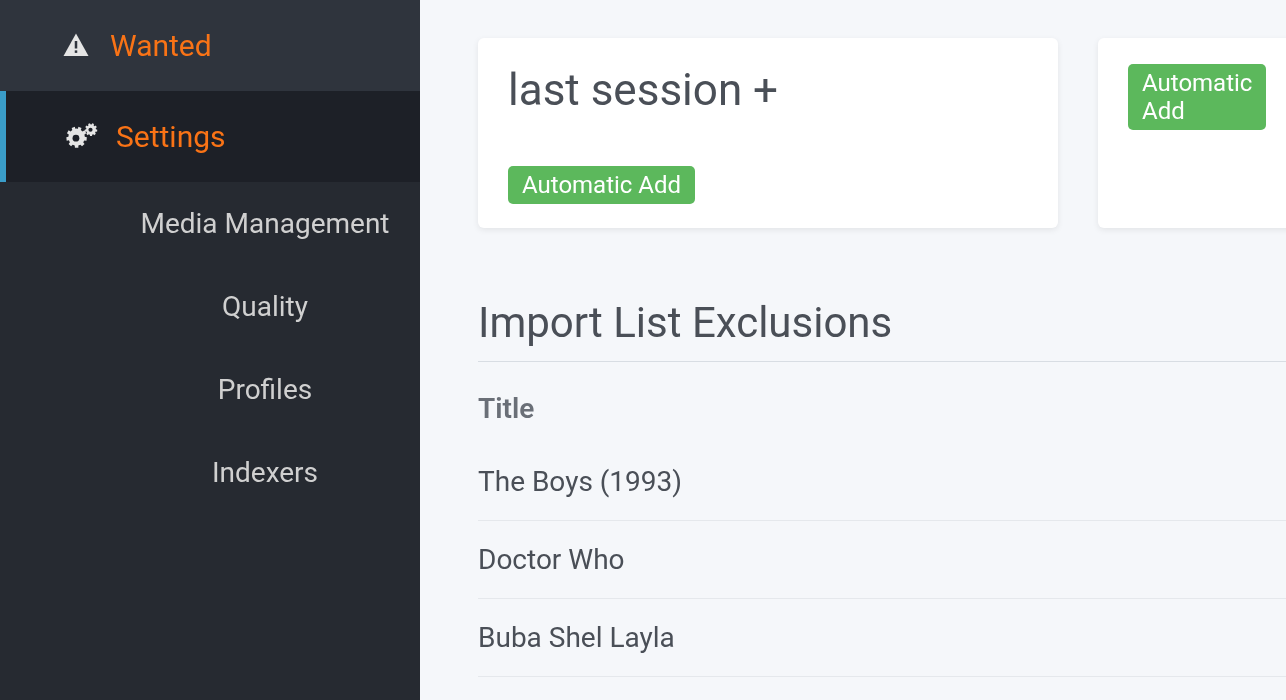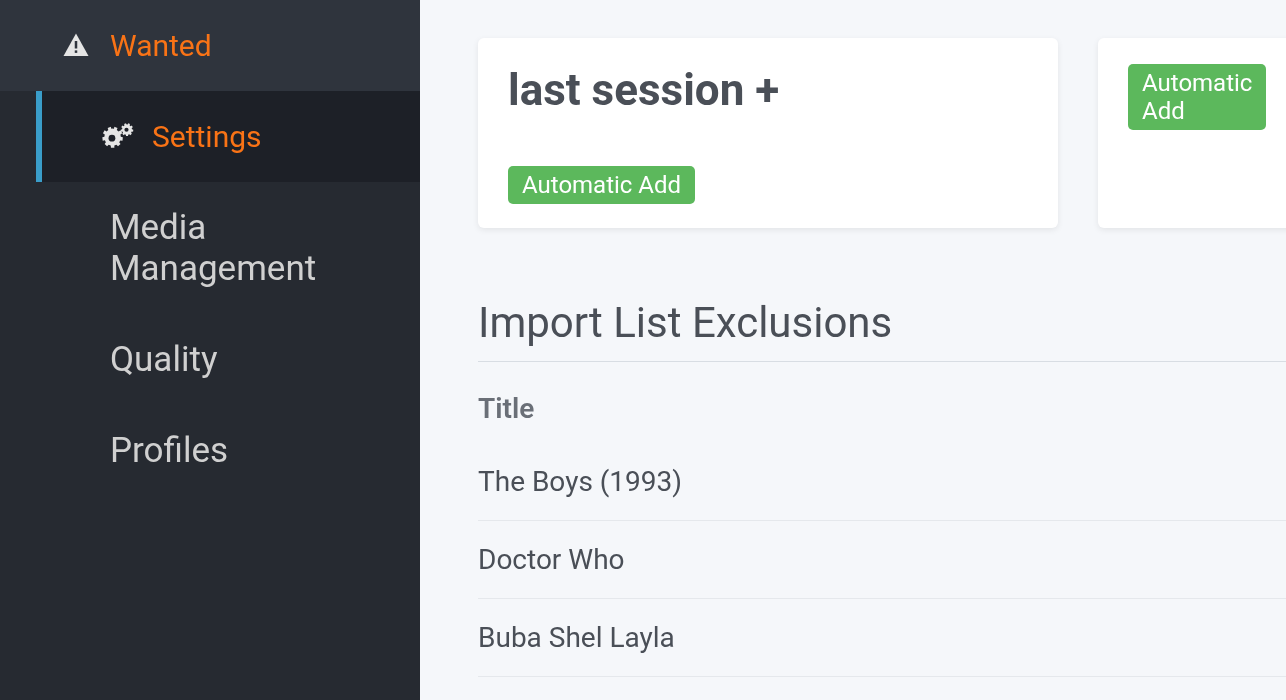--- a/index.html
+++ b/index.html
@@ -29,34 +29,34 @@
       font-size: 30px;
       cursor: pointer;
       position: relative;
     }
     .sidebar-item.top-level {
       background: #2f343d;
     }
     .sidebar-item.settings-item {
       background: #1d2027;
       border-left: 6px solid #3a9dc9;
-      margin-left: 36px;
     }
     .sidebar-item .icon {
       width: 40px;
       display: flex;
       align-items: center;
       justify-content: center;
       margin-right: 14px;
     }
     .sidebar-subitem {
       padding: 25px 0 25px 110px;
       color: #d0d0d0;
-      font-size: 35px;
+      font-size: 28px;
       cursor: pointer;
+      text-align: center;
     }
     .sidebar-subitem.active {
       color: #3a9dc9;
     }
     .main {
       flex: 1;
       padding: 38px 0 0 58px;
       background: #f5f7fa;
     }
     .cards {
@@ -75,21 +75,21 @@
       justify-content: space-between;
     }
     .card.second {
       width: auto;
       flex: 1;
       border-radius: 6px 0 0 6px;
     }
     .card-title {
       font-size: 44px;
       color: #4a4f57;
-      font-weight: 700;
+      font-weight: 400;
     }
     .badge {
       display: inline-block;
       background: #5cb85c;
       color: #fff;
       font-size: 24px;
       padding: 5px 14px;
       border-radius: 5px;
       width: fit-content;
     }
@@ -145,20 +145,23 @@
 
   <div class="sidebar-subitem">
     <span>Media Management</span>
   </div>
   <div class="sidebar-subitem">
     <span>Quality</span>
   </div>
   <div class="sidebar-subitem">
     <span>Profiles</span>
   </div>
+  <div class="sidebar-subitem">
+    <span>Indexers</span>
+  </div>
 </div>
 
 <div class="main">
   <div class="cards">
     <div class="card">
       <div class="card-title">last session +</div>
       <div class="badge">Automatic Add</div>
     </div>
     <div class="card second">
       <div class="badge">Automatic Add</div>

